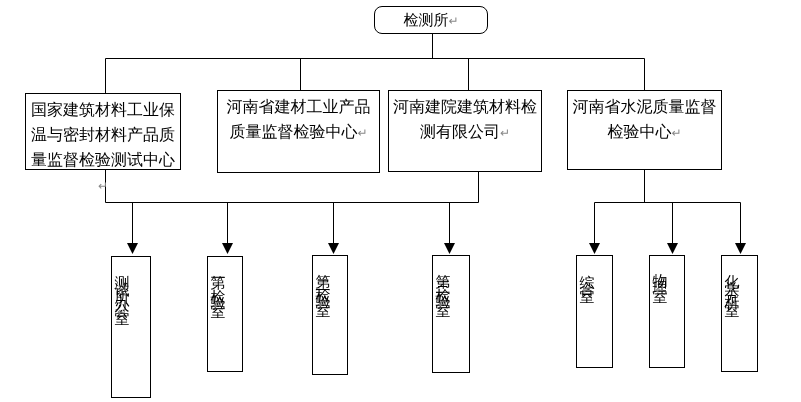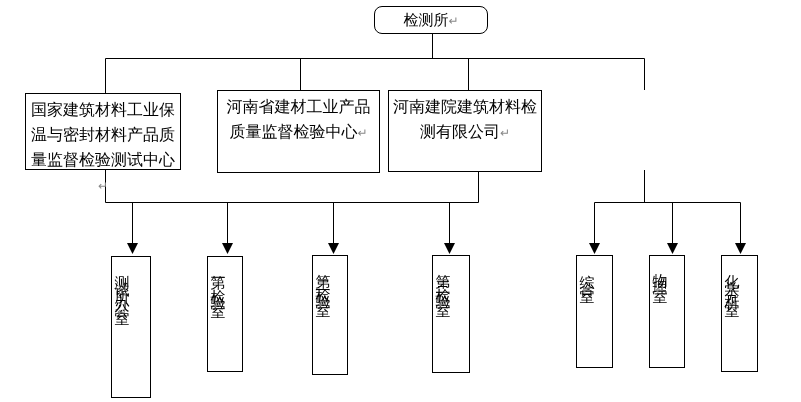--- a/index.html
+++ b/index.html
@@ -77,20 +77,21 @@
   </svg>
 
   <div class="node root"><span>检测所</span><span class="ret">↵</span></div>
 
   <div class="node lvl2" id="b1"><span>国家建筑材料工业保温与密封材料产品质量监督检验测试中心</span><span class="ret">↵</span></div>
 
   <div class="node lvl2" id="b2"><span>河南省建材工业产品质量监督检验中心</span><span class="ret">↵</span></div>
 
   <div class="node lvl2" id="b3"><span>河南建院建筑材料检测有限公司</span><span class="ret">↵</span></div>
 
+  <div class="node lvl2" id="b4"><span>河南省水泥质量监督检验中心</span><span class="ret">↵</span></div>
 
   <div class="node vbox" id="v1"><span>测试所办公室</span><span class="ret">↵</span></div>
 
   <div class="node vbox" id="v2"><span>第一检验室</span><span class="ret">↵</span></div>
 
   <div class="node vbox" id="v3"><span>第二检验室</span><span class="ret">↵</span></div>
 
   <div class="node vbox" id="v4"><span>第三检验室</span><span class="ret">↵</span></div>
 
   <div class="node vbox" id="v5"><span>综合室</span><span class="ret">↵</span></div>

